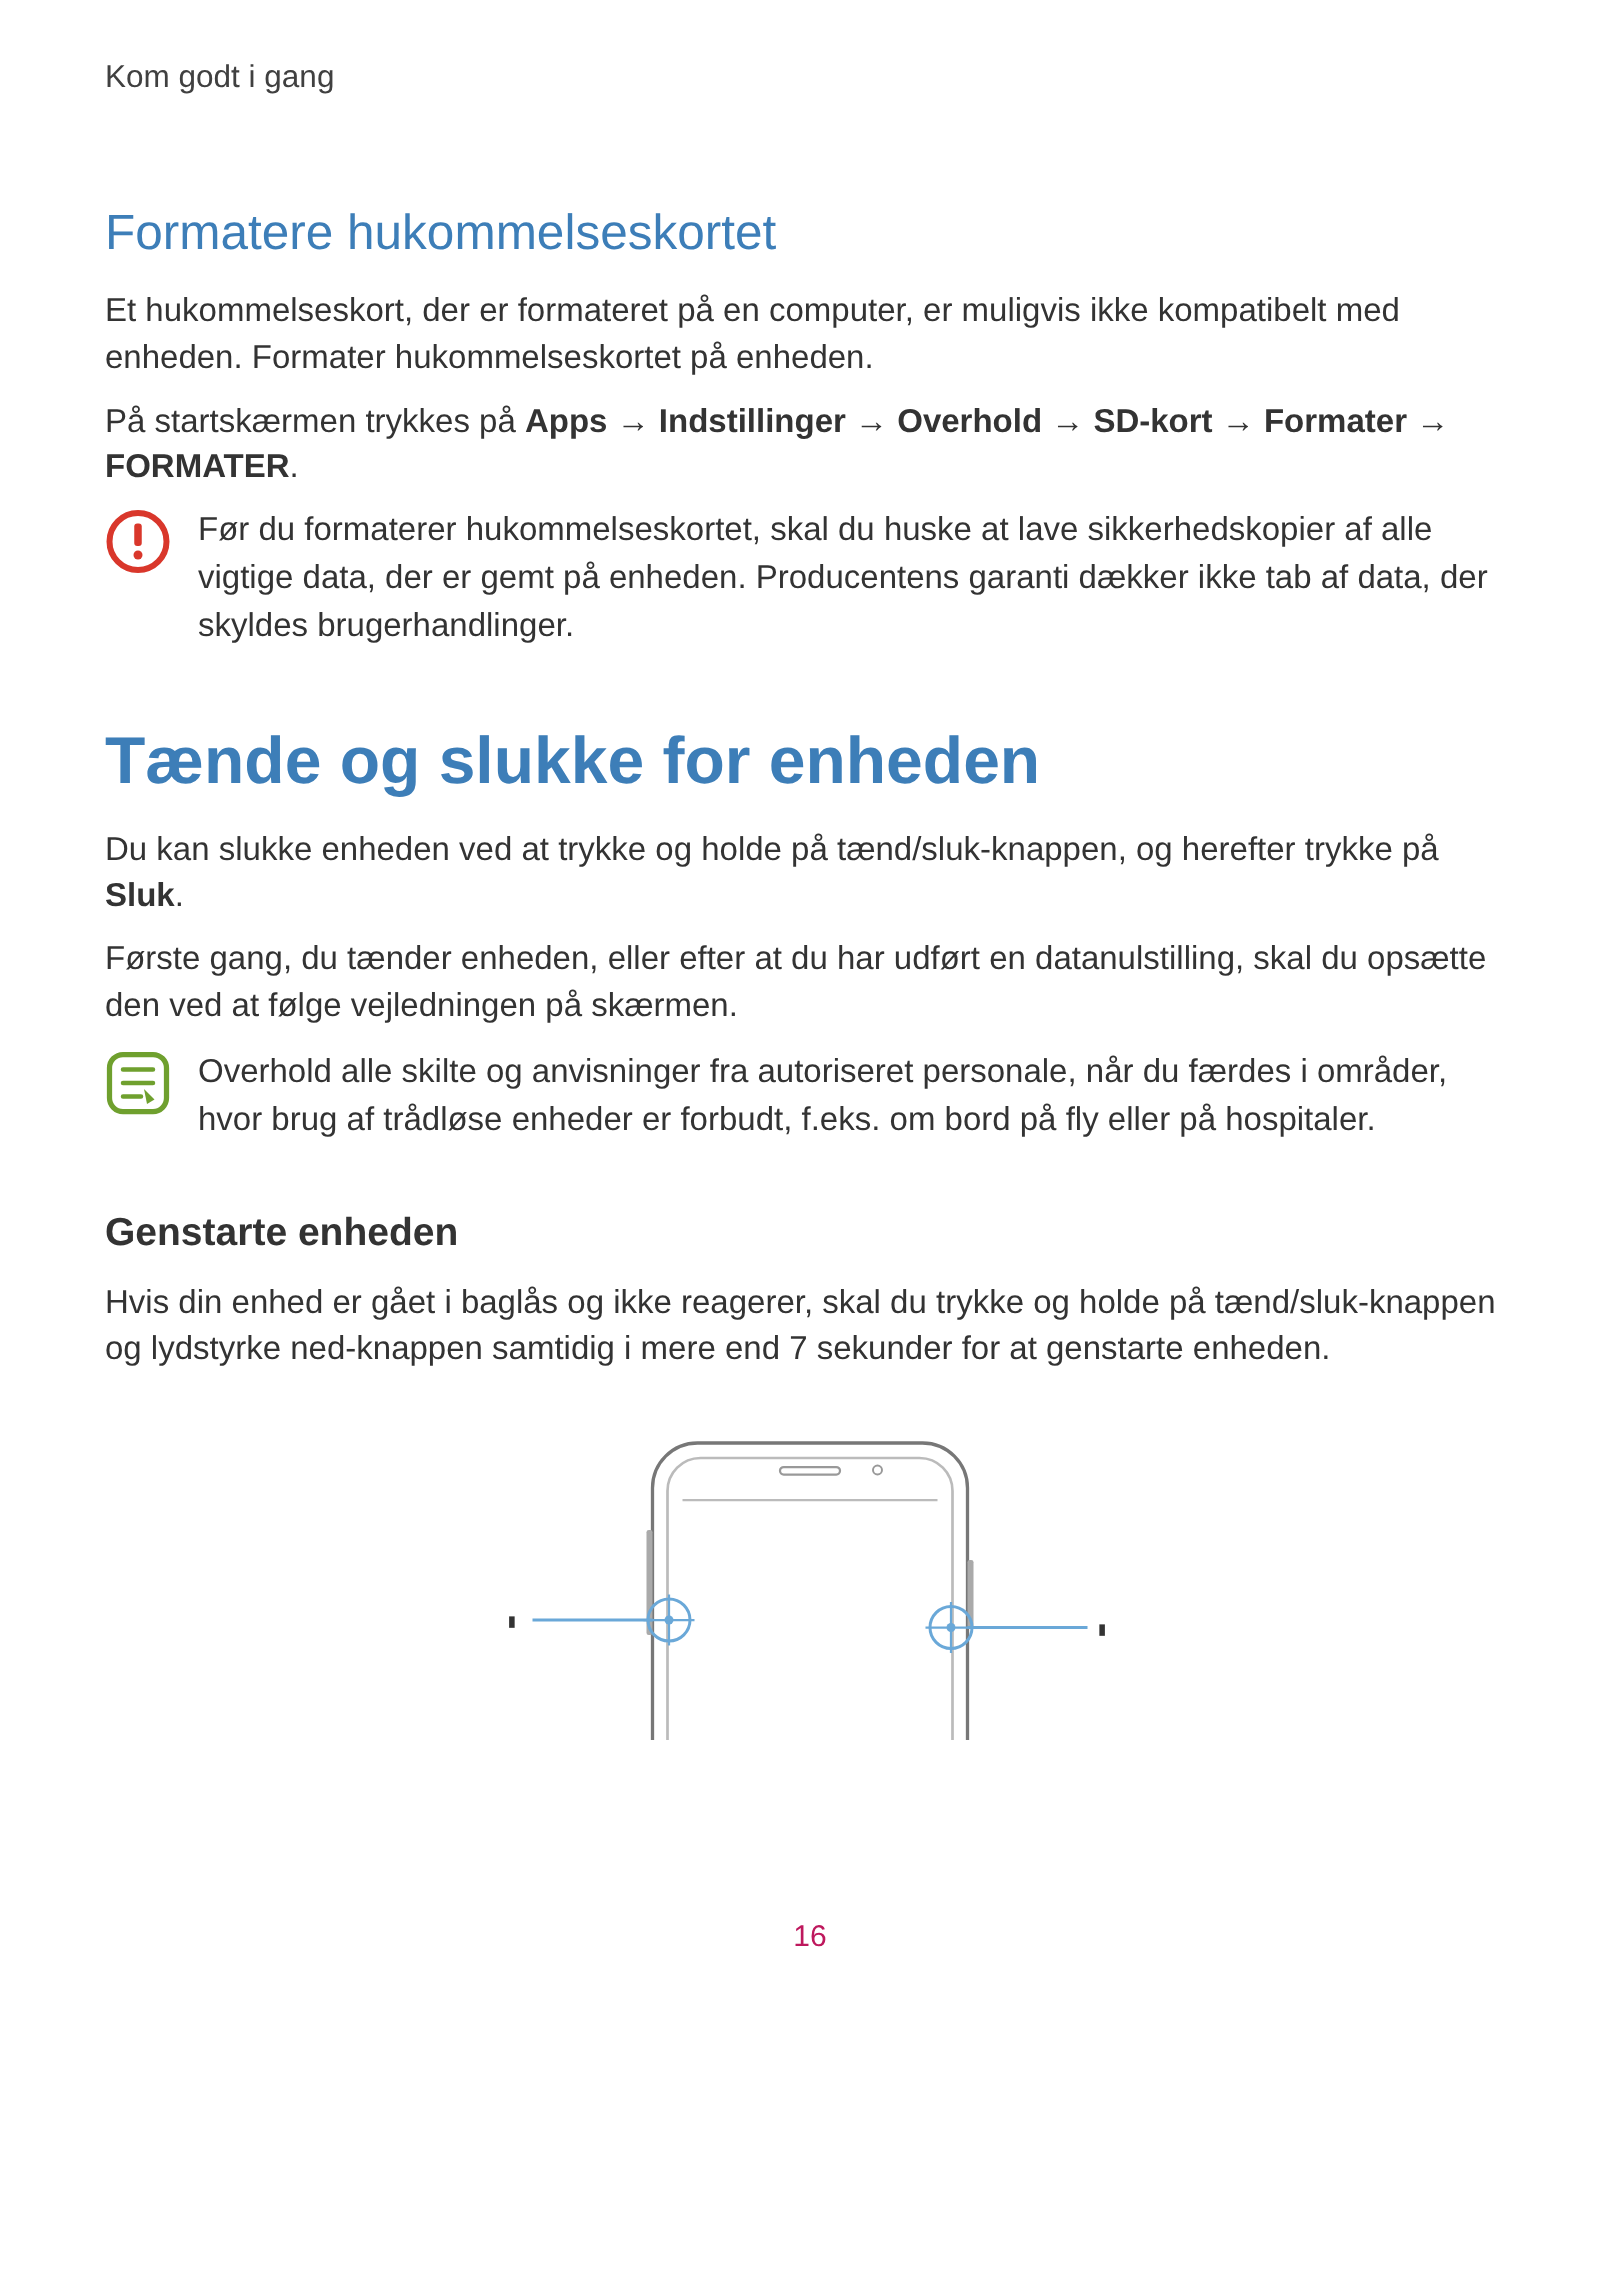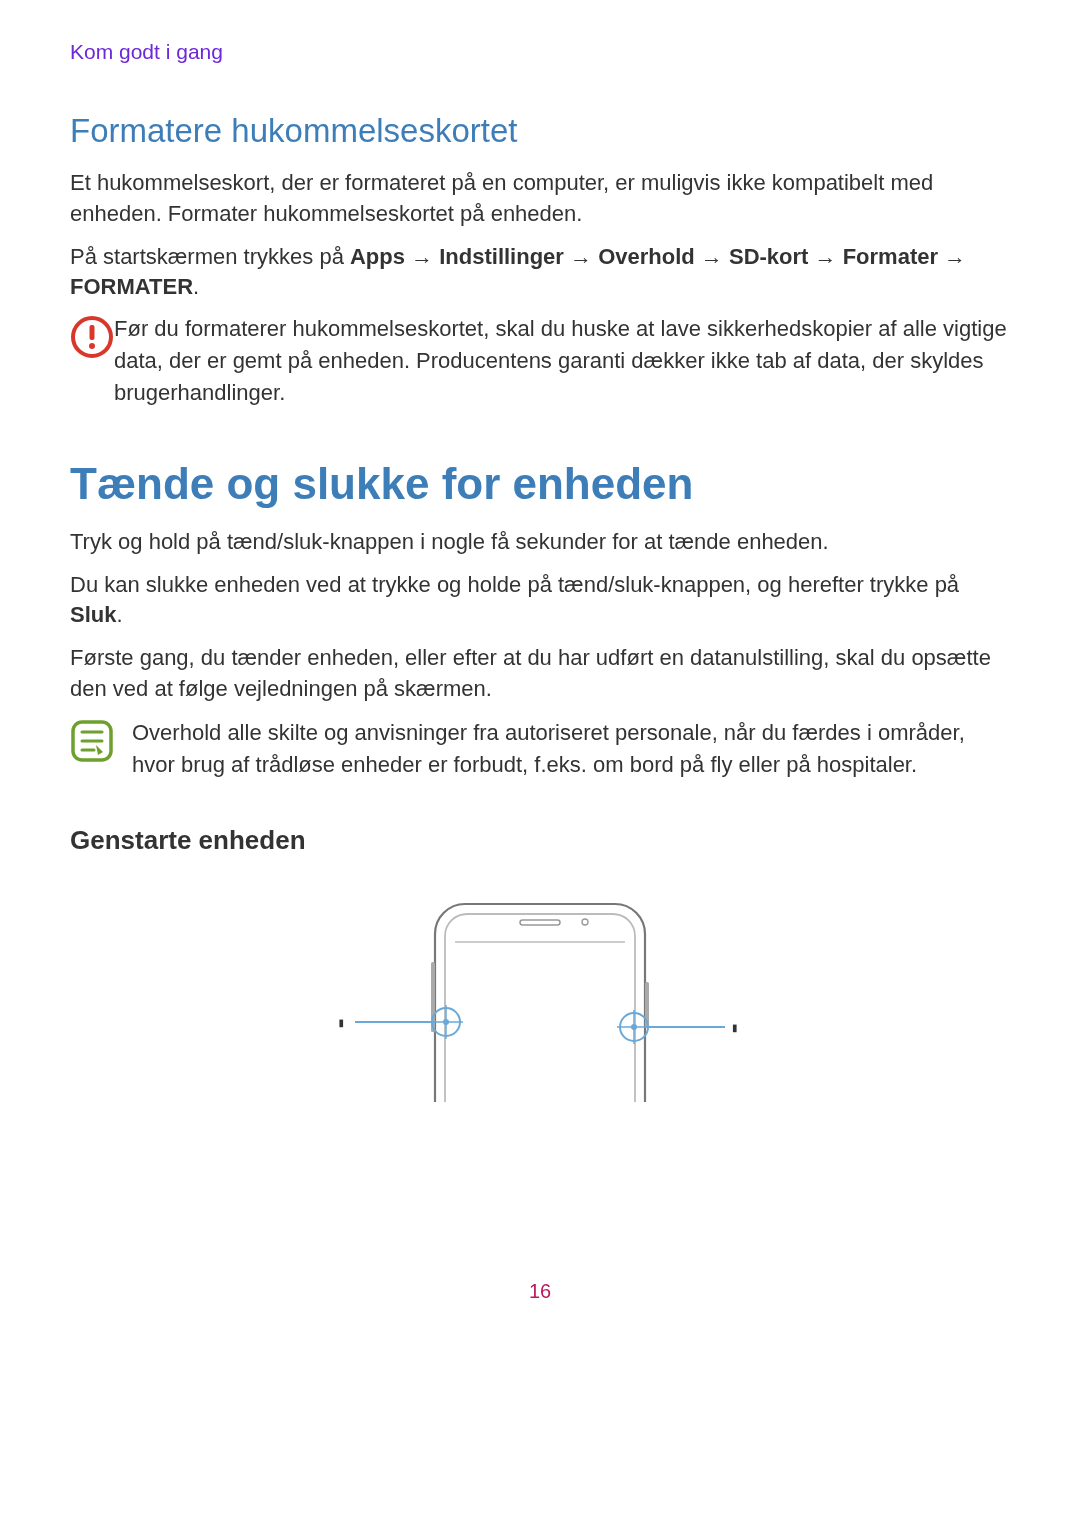--- a/index.html
+++ b/index.html
@@ -12,23 +12,23 @@
       height: 1527px;
       background: #ffffff;
       font-family: -apple-system, BlinkMacSystemFont, "Segoe UI", Arial, sans-serif;
       color: #333;
       position: relative;
     }
     .page {
       padding: 40px 70px 0 70px;
     }
     .header-label {
-      color: #6d28d9;
+      color: #404040;
       font-size: 21px;
-      margin-bottom: 48px;
+      margin-bottom: 72px;
     }
     .section-title {
       color: #3d7eb8;
       font-size: 33px;
       font-weight: 400;
       margin-bottom: 18px;
     }
     .body-text {
       font-size: 22px;
       line-height: 1.4;
@@ -40,20 +40,21 @@
       line-height: 1.4;
       color: #333;
       margin-bottom: 10px;
     }
     .bold {
       font-weight: 700;
     }
     .warning-row {
       display: flex;
       align-items: flex-start;
+      gap: 18px;
       margin-top: 6px;
       margin-bottom: 50px;
     }
     .warning-icon {
       flex-shrink: 0;
       width: 44px;
       height: 44px;
       margin-top: 2px;
     }
     .warning-text {
@@ -126,38 +127,38 @@
         <circle cx="22" cy="22" r="19" fill="none" stroke="#d9372b" stroke-width="4"></circle>
         <rect x="19.5" y="10" width="5" height="15" rx="2" fill="#d9372b"></rect>
         <circle cx="22" cy="31" r="3" fill="#d9372b"></circle>
       </svg>
     </span>
     <p class="warning-text">Før du formaterer hukommelseskortet, skal du huske at lave sikkerhedskopier af alle vigtige data, der er gemt på enheden. Producentens garanti dækker ikke tab af data, der skyldes brugerhandlinger.</p>
   </div>
 
   <h1 class="main-title">Tænde og slukke for enheden</h1>
 
-  <p class="body-text">Tryk og hold på tænd/sluk-knappen i nogle få sekunder for at tænde enheden.</p>
   <p class="body-text">
     <span>Du kan slukke enheden ved at trykke og holde på tænd/sluk-knappen, og herefter trykke på </span><span class="bold">Sluk</span><span>.</span>
   </p>
   <p class="body-text">Første gang, du tænder enheden, eller efter at du har udført en datanulstilling, skal du opsætte den ved at følge vejledningen på skærmen.</p>
 
   <div class="info-row">
     <span class="info-icon">
       <svg viewBox="0 0 44 44" width="44" height="44">
         <rect x="3" y="3" width="38" height="38" rx="9" fill="none" stroke="#6fa02e" stroke-width="3.5"></rect>
         <path d="M 12 13 L 32 13 M 12 22 L 32 22 M 12 31 L 24 31" stroke="#6fa02e" stroke-width="3" stroke-linecap="round" fill="none"></path>
         <path d="M 26 26 L 33 33 L 28 36 Z" fill="#6fa02e"></path>
       </svg>
     </span>
     <p class="warning-text">Overhold alle skilte og anvisninger fra autoriseret personale, når du færdes i områder, hvor brug af trådløse enheder er forbudt, f.eks. om bord på fly eller på hospitaler.</p>
   </div>
 
   <h3 class="subsection-title">Genstarte enheden</h3>
+  <p class="body-text">Hvis din enhed er gået i baglås og ikke reagerer, skal du trykke og holde på tænd/sluk-knappen og lydstyrke ned-knappen samtidig i mere end 7 sekunder for at genstarte enheden.</p>
 
   <div class="illustration">
     <svg width="560" height="210" viewBox="0 0 560 210">
 
       <rect x="175" y="12" width="210" height="300" rx="30" fill="none" stroke="#777" stroke-width="2.2"></rect>
       <rect x="185" y="22" width="190" height="280" rx="22" fill="none" stroke="#bbb" stroke-width="1.8"></rect>
 
       <rect x="260" y="28" width="40" height="5" rx="2.5" fill="none" stroke="#999" stroke-width="1.5"></rect>
 
       <circle cx="325" cy="30" r="3" fill="none" stroke="#999" stroke-width="1.3"></circle>

